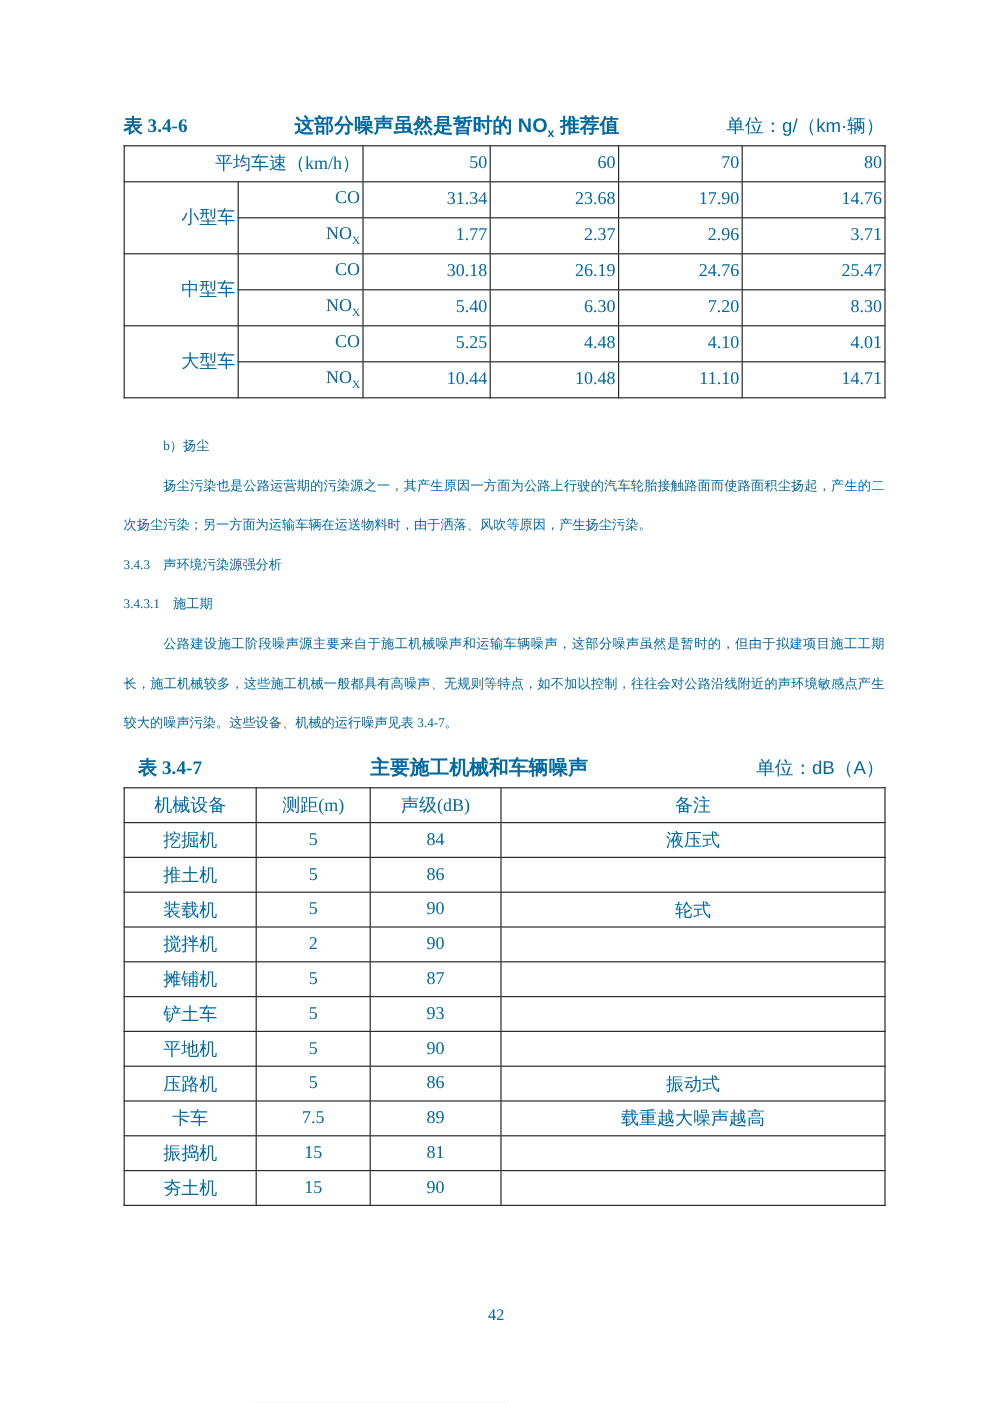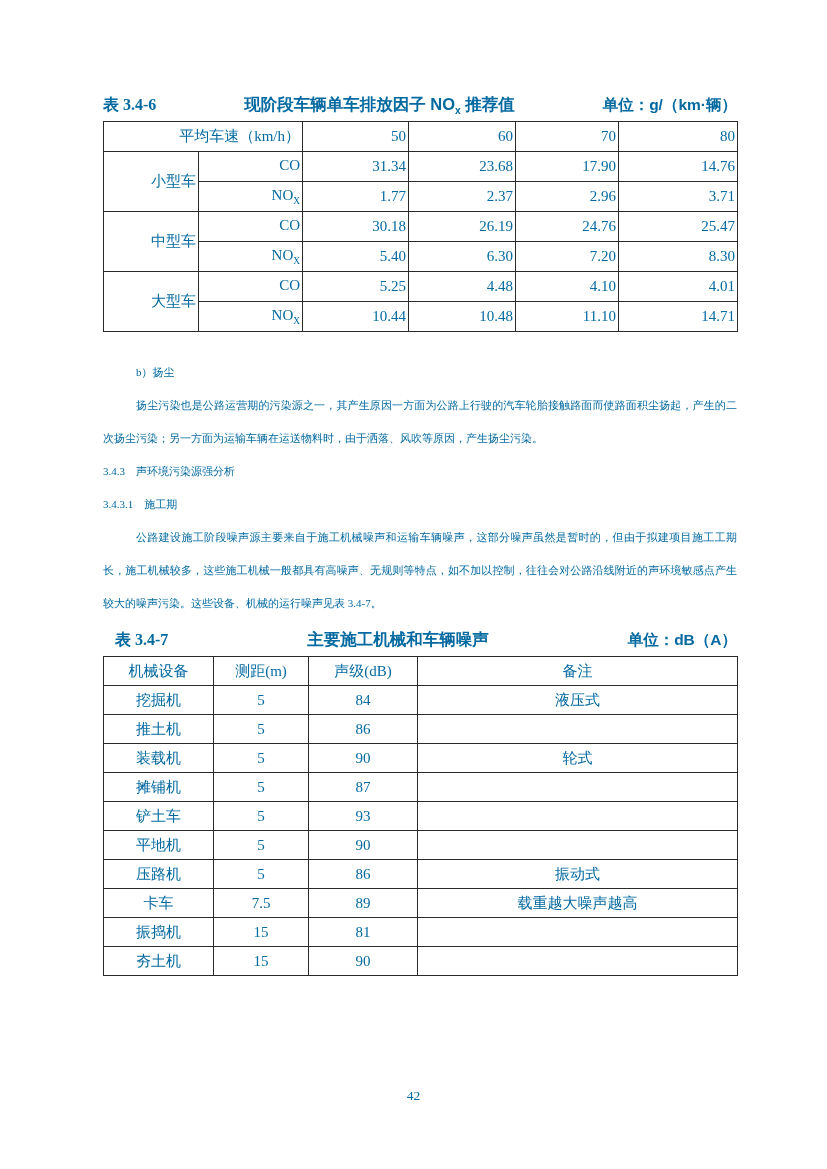--- a/index.html
+++ b/index.html
@@ -22,21 +22,21 @@
   .caption-label{
     font-weight:bold;font-size:16px;white-space:nowrap;
     font-family:"Liberation Serif","DejaVu Serif",serif;
   }
   .caption-title{
     flex:1;text-align:center;font-weight:bold;font-size:16.5px;
     font-family:"Liberation Sans","DejaVu Sans",sans-serif;
     white-space:nowrap;
   }
   .caption-unit{
-    font-weight:bold;font-size:15.5px;white-space:nowrap;
+    font-weight:normal;font-size:15.5px;white-space:nowrap;
     font-family:"Liberation Sans","DejaVu Sans",sans-serif;
   }
 
   table{border-collapse:collapse;width:634px;table-layout:fixed;}
   td{
     border:1px solid #2a2a2a;
     text-align:center;vertical-align:middle;
     font-size:15px;padding:0 2px;
     height:29px;
     overflow:hidden;white-space:nowrap;
@@ -56,21 +56,21 @@
   }
 </style>
 </head>
 <body>
 
 <div class="page">
   <div class="content">
 
     <div class="caption-row">
       <span class="caption-label">表 3.4-6</span>
-      <span class="caption-title"><span>现阶段车辆单车排放因子 NO</span><sub>x</sub><span> 推荐值</span></span>
+      <span class="caption-title"><span>这部分噪声虽然是暂时的 NO</span><sub>x</sub><span> 推荐值</span></span>
       <span class="caption-unit">单位：g/（km·辆）</span>
     </div>
 
     <table class="t1">
       <colgroup>
         <col style="width:95px">
           <col style="width:104px">
           <col style="width:106px">
         <col style="width:107px">
           <col style="width:103px">
@@ -172,20 +172,26 @@
         <td>86</td>
         <td></td>
       </tr>
       <tr>
         <td>装载机</td>
         <td>5</td>
         <td>90</td>
         <td>轮式</td>
       </tr>
       <tr>
+        <td>搅拌机</td>
+        <td>2</td>
+        <td>90</td>
+        <td></td>
+      </tr>
+      <tr>
         <td>摊铺机</td>
         <td>5</td>
         <td>87</td>
         <td></td>
       </tr>
       <tr>
         <td>铲土车</td>
         <td>5</td>
         <td>93</td>
         <td></td>

